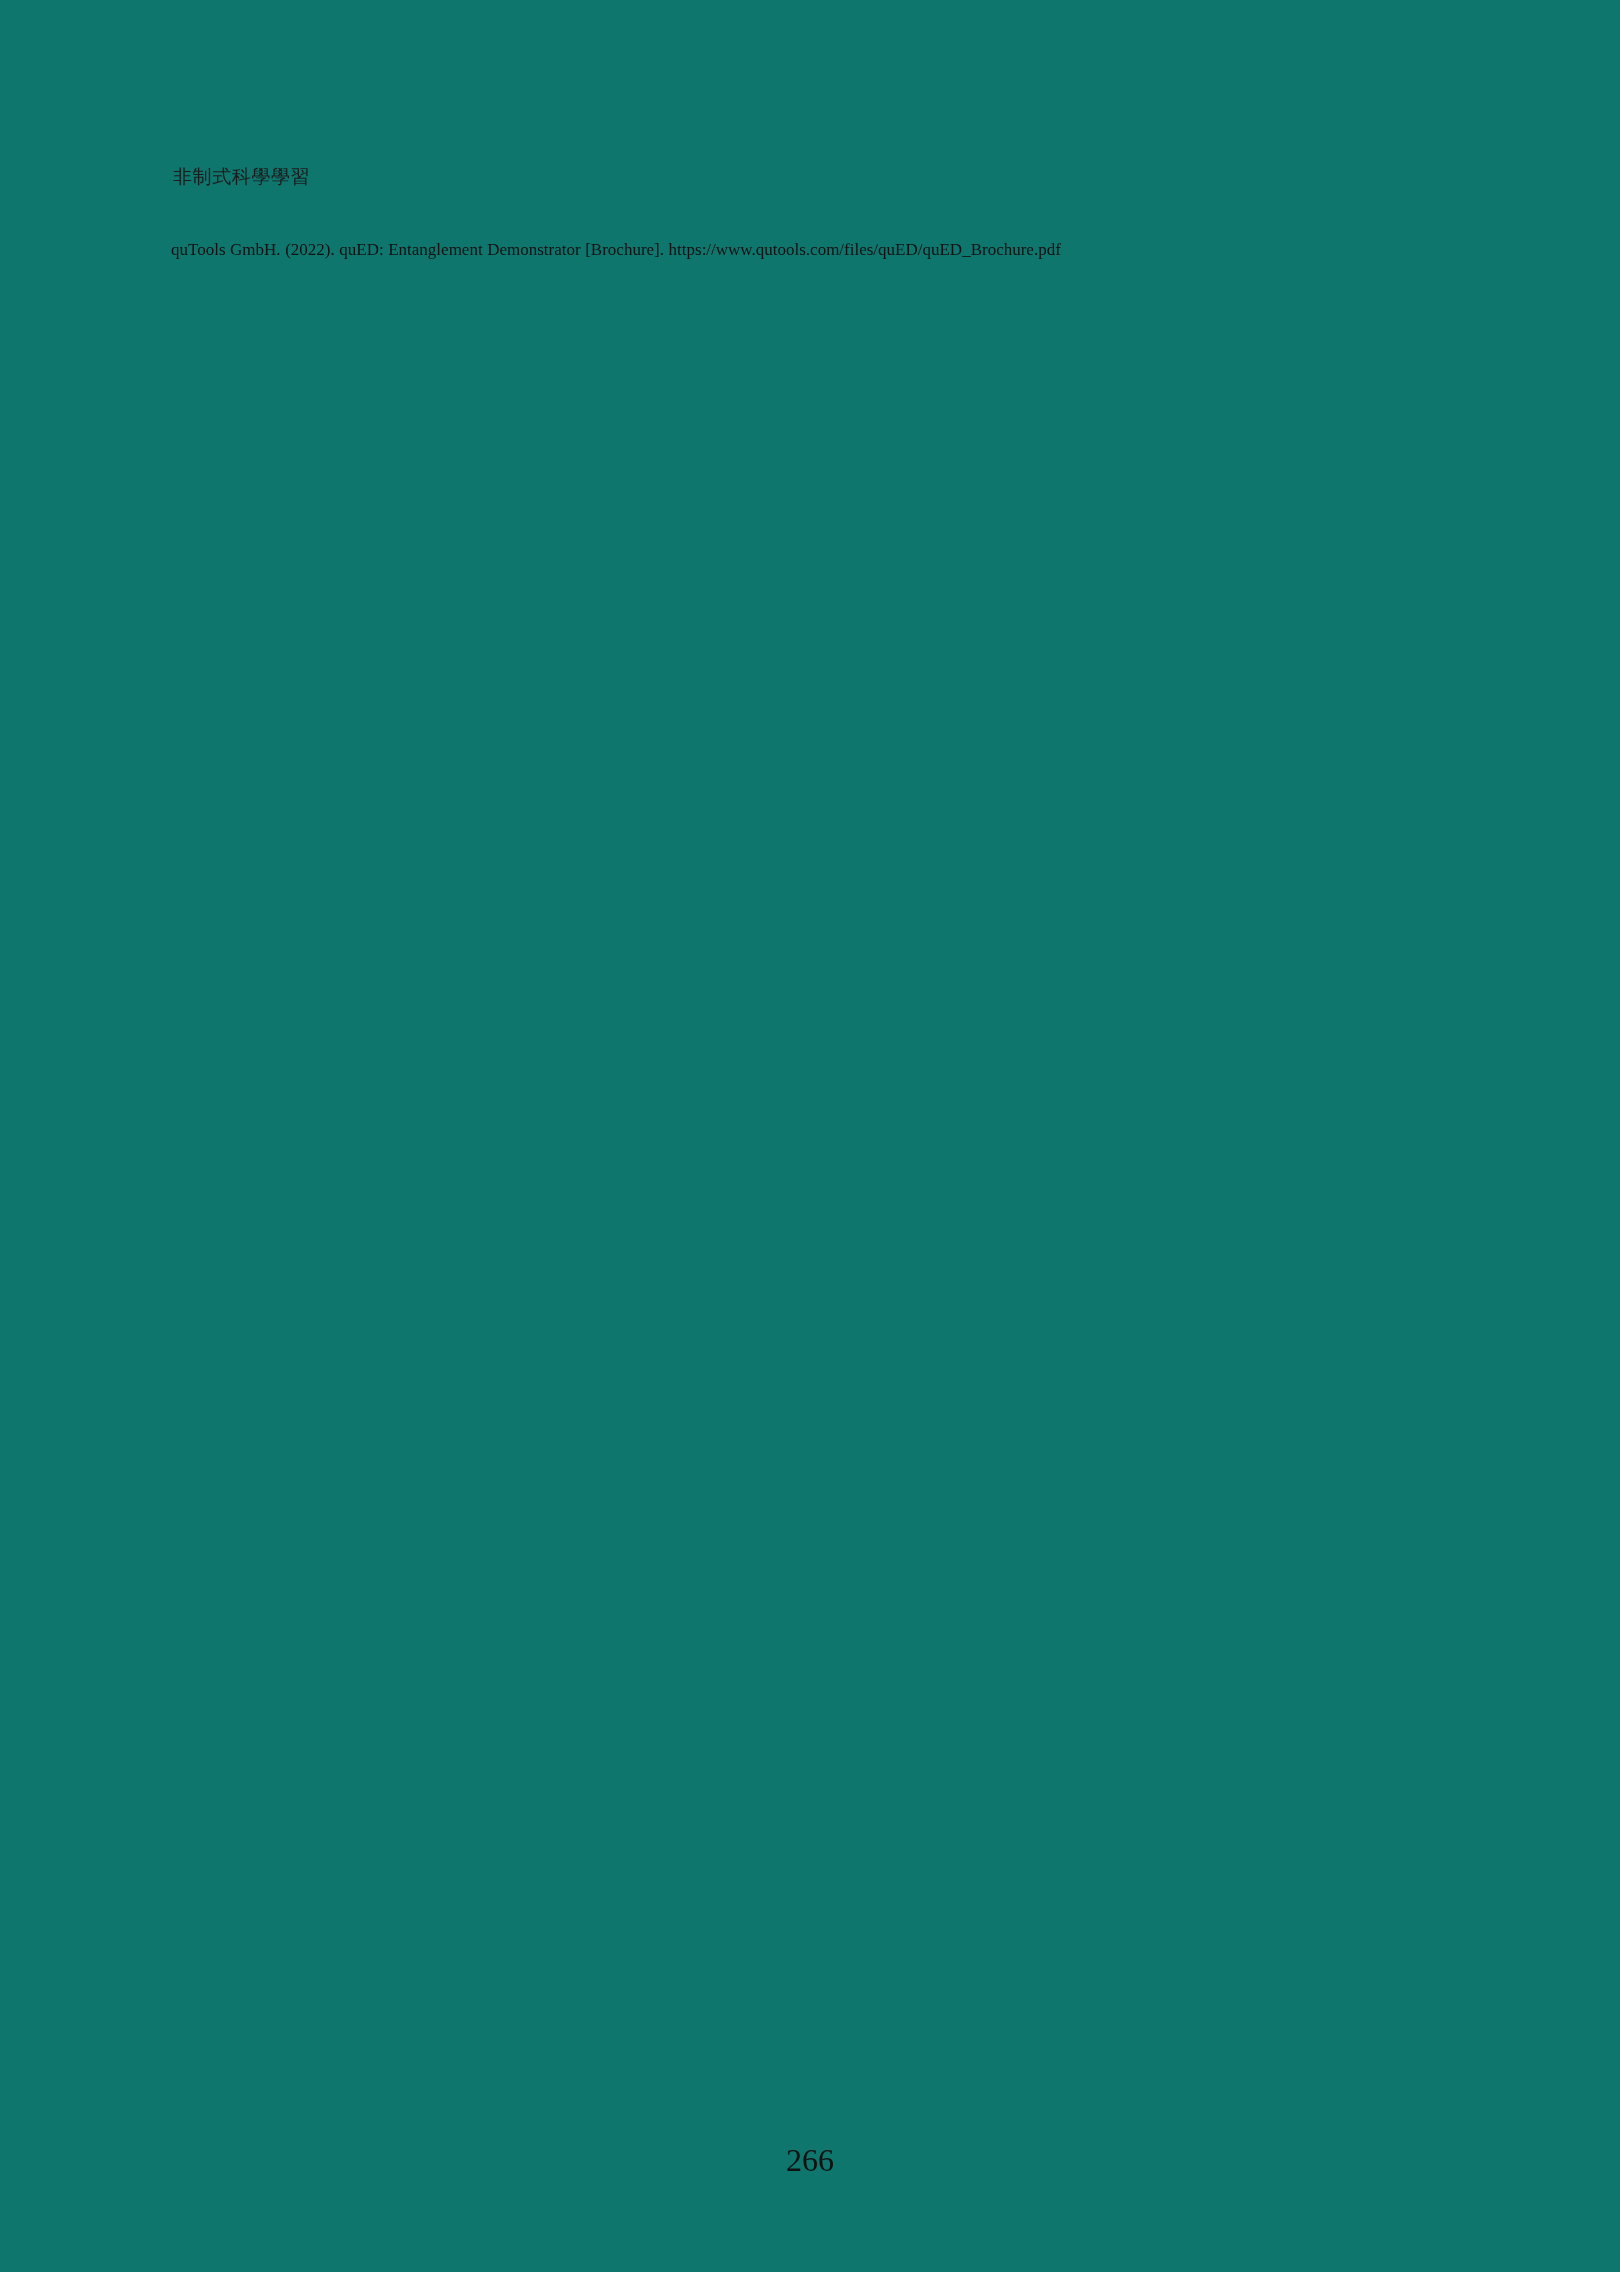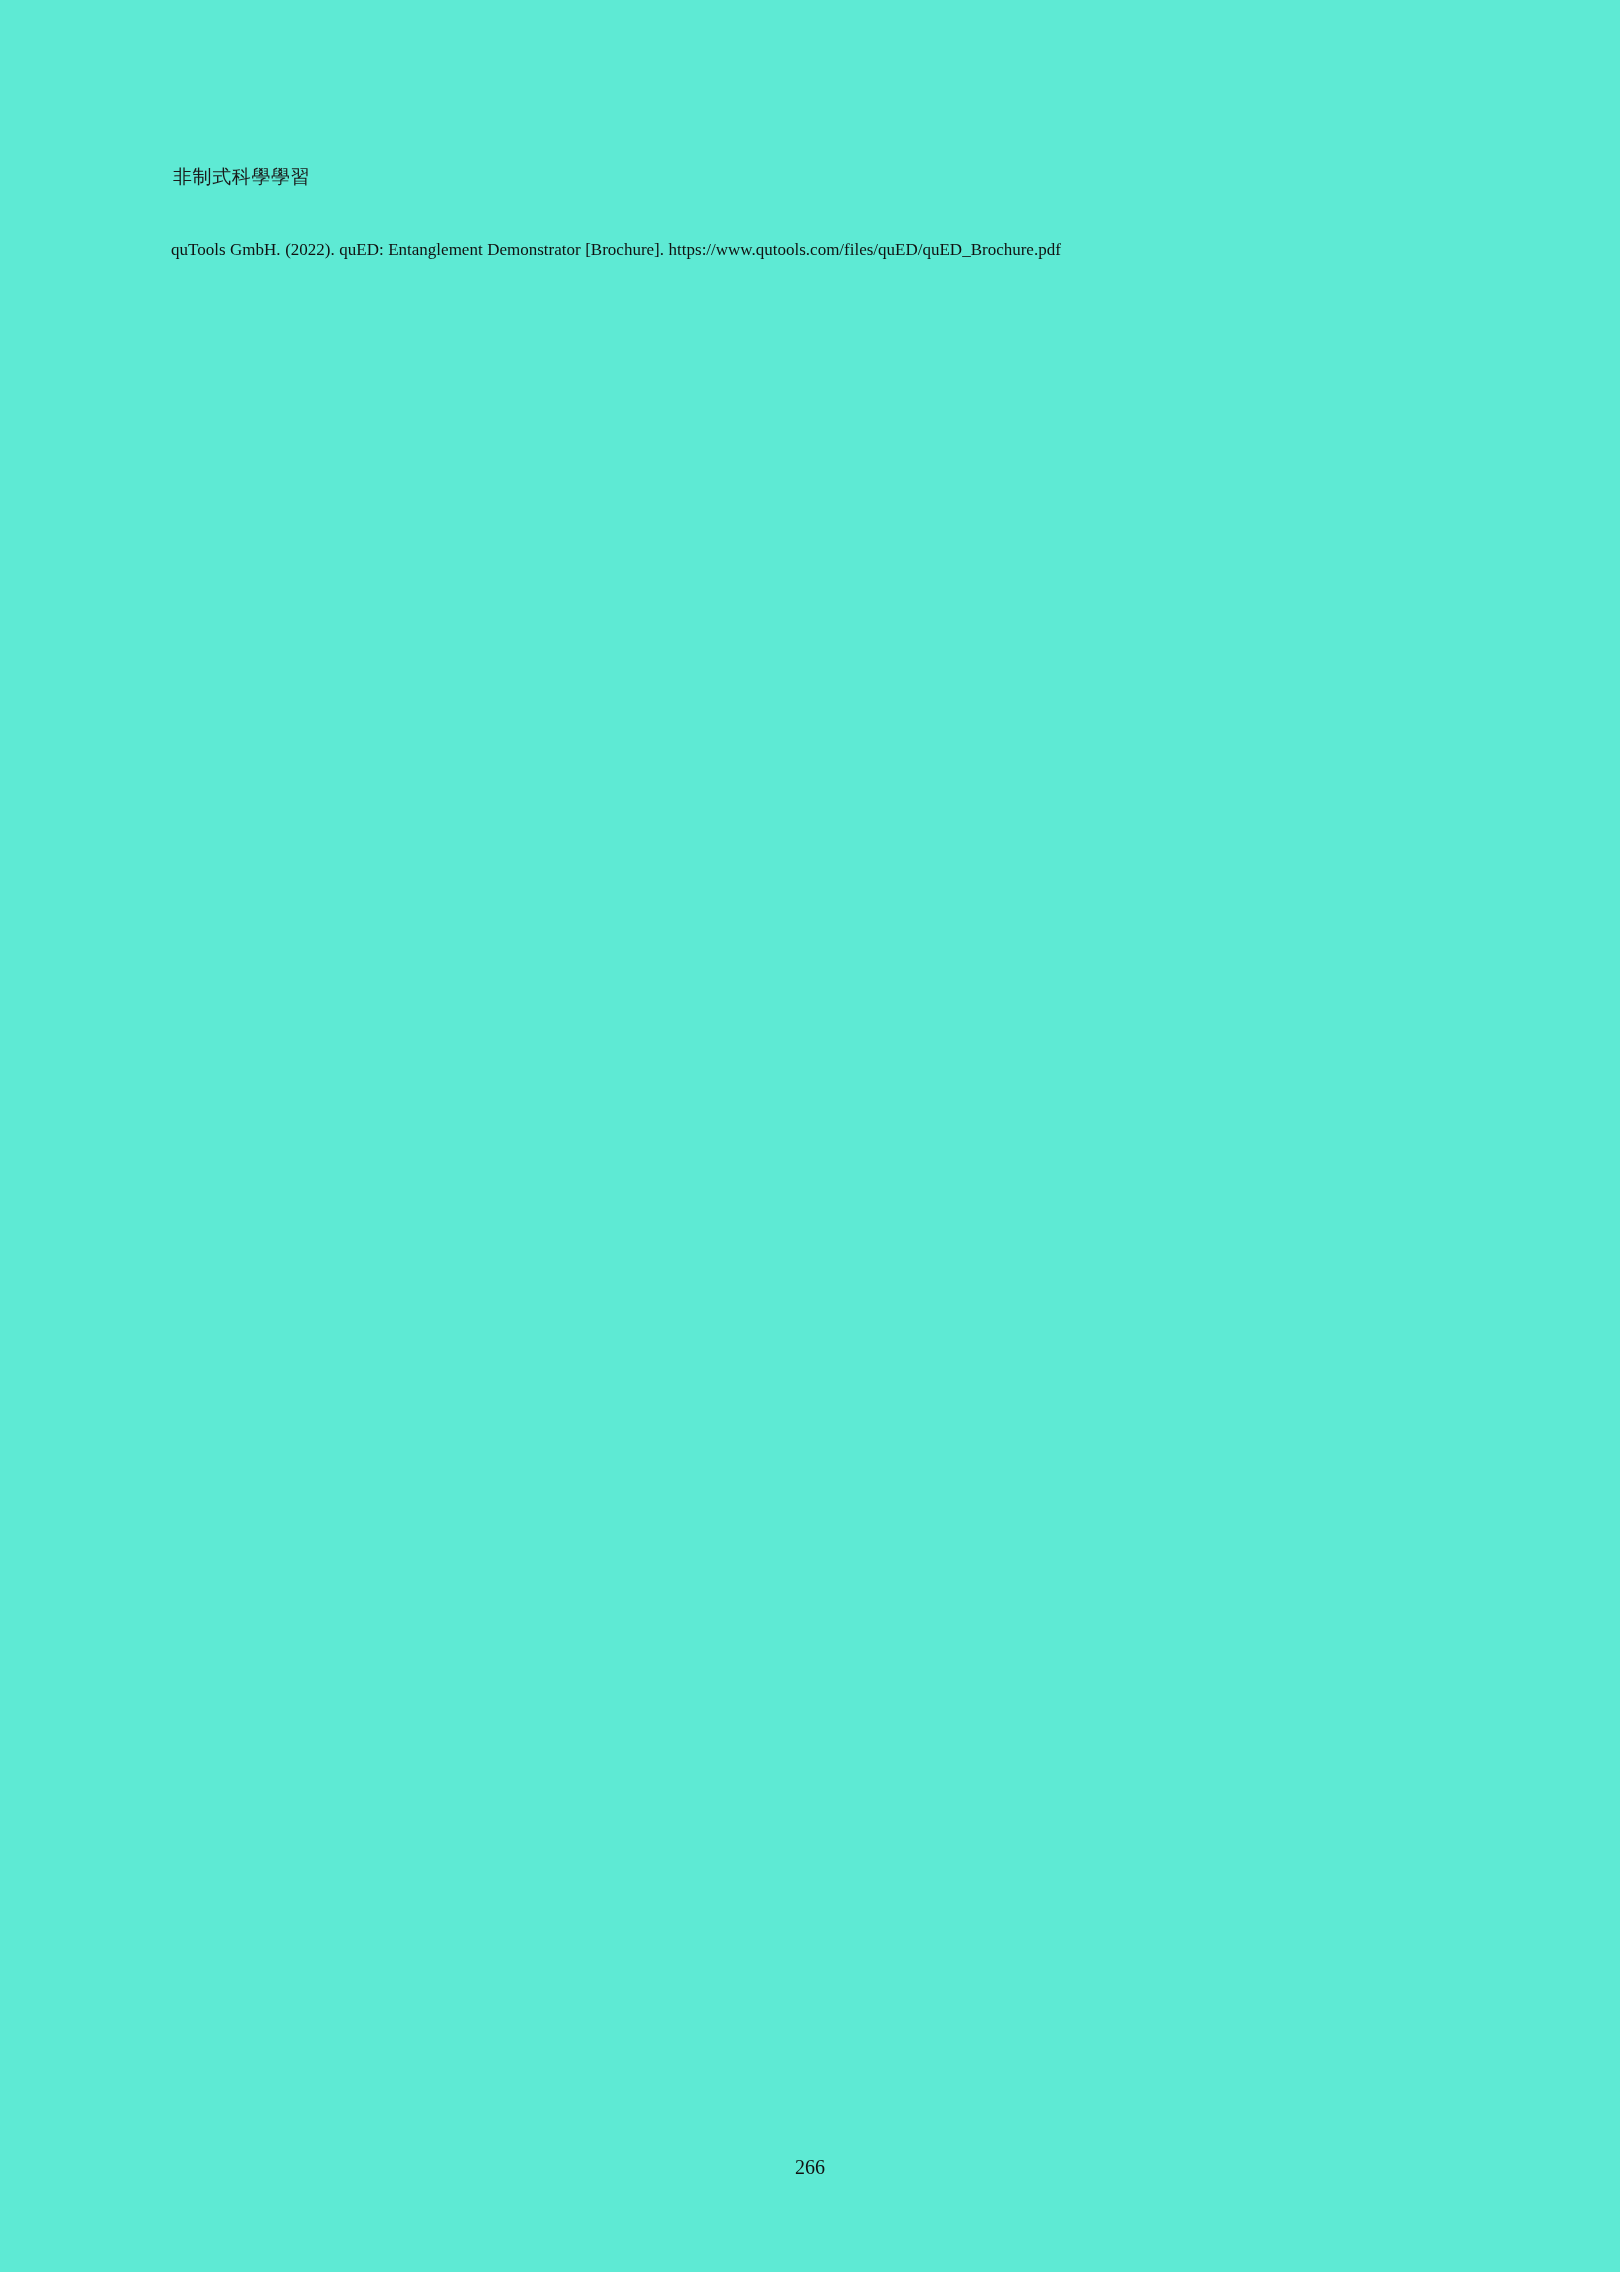--- a/index.html
+++ b/index.html
@@ -8,21 +8,21 @@
     background: #ffffff;
   }
   body {
     font-family: "Liberation Serif", serif;
     color: #000000;
   }
   .page {
     position: relative;
     width: 1620px;
     height: 2273px;
-    background: #5eead4;
+    background: #0f766e;
     box-sizing: border-box;
     overflow: hidden;
   }
   .running-head {
     position: absolute;
     top: 164px;
     left: 173px;
     font-family: "DejaVu Sans", sans-serif;
     font-size: 19px;
     letter-spacing: 0.6px;
@@ -48,21 +48,21 @@
   }
   .reference-entry.last-line-left {
     text-align-last: left;
   }
   .page-number {
     position: absolute;
     bottom: 94px;
     left: 0;
     width: 100%;
     text-align: center;
-    font-size: 20px;
+    font-size: 32px;
     color: #111111;
     margin-top: 9px;
   }
 </style>
 </head>
 <body>
 
 <div class="page">
 
   <div class="running-head">非制式科學學習</div>

